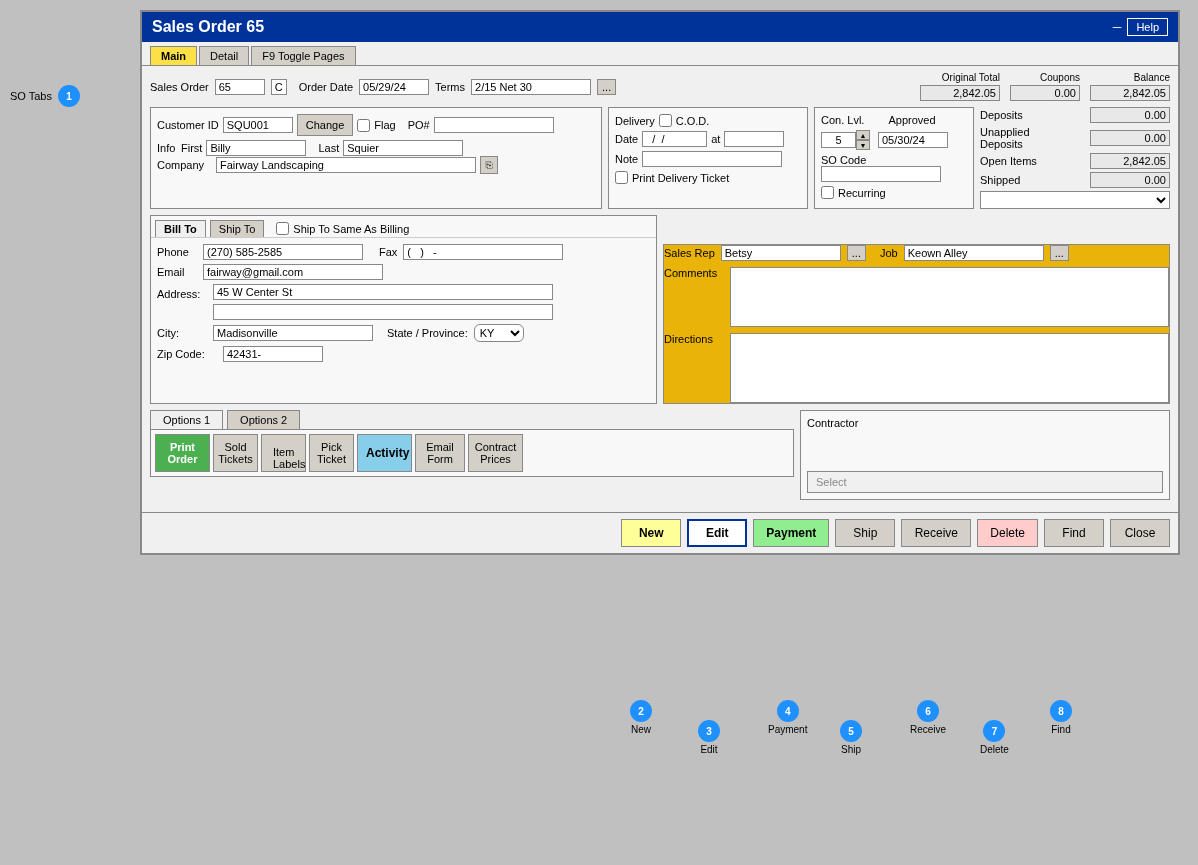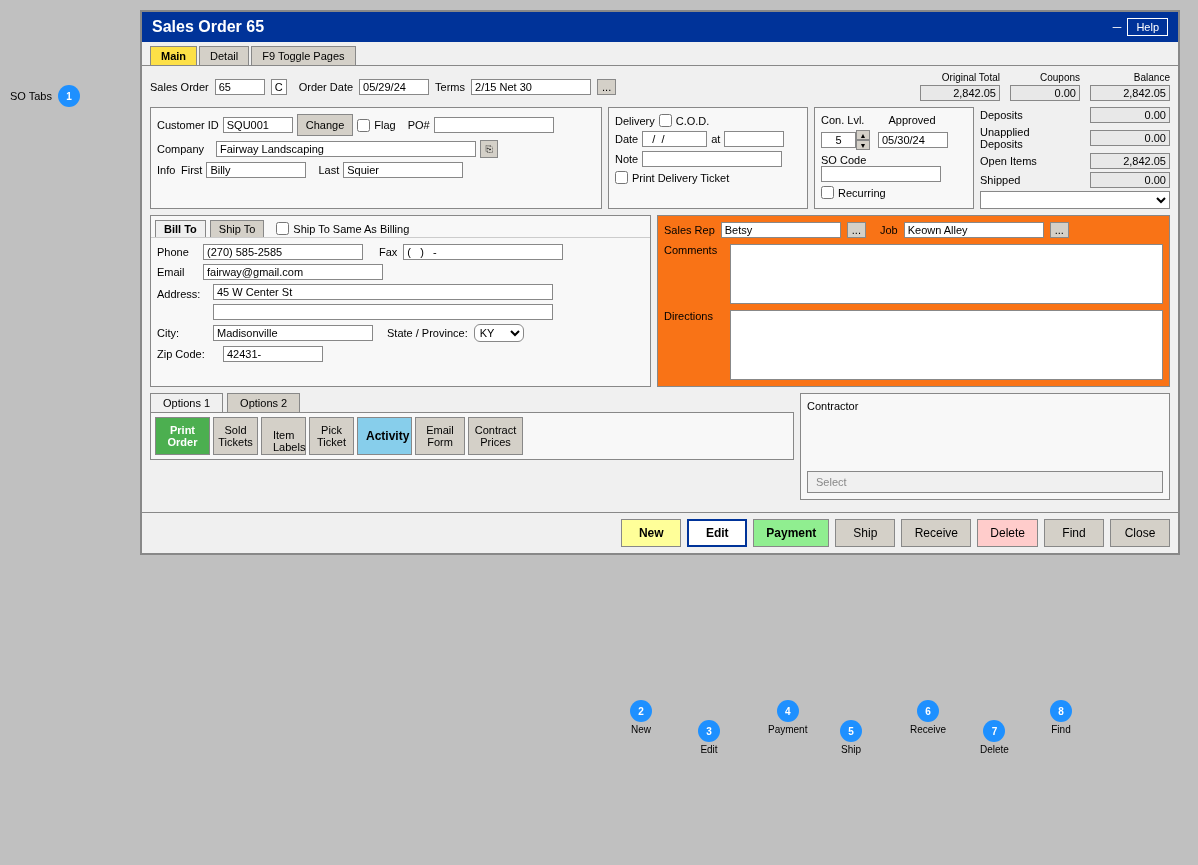--- a/index.html
+++ b/index.html
@@ -198,33 +198,33 @@
         <div style="display:flex; align-items:center; gap:4px; margin-bottom:4px;">
           <span>Customer ID</span>
           <input type="text" value="SQU001" style="width: 70px;">
           <button class="btn">Change</button>
           <input type="checkbox" style="">
           <span>Flag</span>
           <span style="margin-left:8px;">PO#</span>
           <input type="text" style="width: 120px;">
         </div>
 
-        <div style="display:flex; align-items:center; gap:4px; margin-bottom:4px;">
-          <span style="width:55px;">Company</span>
-          <input type="text" value="Fairway Landscaping" style="width: 260px;">
-          <button class="icon-btn" style="width:18px; height:18px; font-size:9px; padding:0;">⎘</button>
-        </div>
-
         <div style="display:flex; align-items:center; gap:4px;">
           <span style="width:20px;">Info</span>
           <span>First</span>
           <input type="text" value="Billy" style="width: 100px;">
           <span style="margin-left:8px;">Last</span>
           <input type="text" value="Squier" style="width: 120px;">
         </div>
+
+        <div style="display:flex; align-items:center; gap:4px; margin-bottom:4px;">
+          <span style="width:55px;">Company</span>
+          <input type="text" value="Fairway Landscaping" style="width: 260px;">
+          <button class="icon-btn" style="width:18px; height:18px; font-size:9px; padding:0;">⎘</button>
+        </div>
       </div>
 
       <div style="width:200px; border:1px solid #888; padding:6px; background:#f8f8f8;">
         <div style="display:flex; align-items:center; gap:4px; margin-bottom:4px;">
           <span>Delivery</span>
           <input type="checkbox" style="">
           <span>C.O.D.</span>
         </div>
         <div style="display:flex; align-items:center; gap:4px; margin-bottom:4px;">
           <span>Date</span>
@@ -329,21 +329,21 @@
             <span style="margin-left:8px;">State / Province:</span>
             <select style="width:50px;border-radius:6px;"><option>KY</option></select>
           </div>
           <div style="display:flex; align-items:center; gap:6px;">
             <span style="width:60px;">Zip Code:</span>
             <input type="text" value="42431-" style="width: 100px;">
           </div>
         </div>
       </div>
 
-      <div style="flex:1; border:1px solid #888; padding:6px; background:#f97316;">
+      <div style="flex:1; border:1px solid #888; background:#eab308;margin-top:29px;">
         <div style="display:flex; align-items:center; gap:6px; margin-bottom:6px;">
           <span>Sales Rep</span>
           <input type="text" value="Betsy" style="width: 120px;">
           <button class="btn" style="padding:1px 4px;">...</button>
           <span style="margin-left:8px;">Job</span>
           <input type="text" value="Keown Alley" style="width: 140px;">
           <button class="btn" style="padding:1px 4px;">...</button>
         </div>
         <div style="display:flex; align-items:flex-start; gap:6px; margin-bottom:6px;">
           <span style="width:60px;">Comments</span>
@@ -371,21 +371,21 @@
             <button class="btn" style="width:45px; height:38px; font-size:11px; padding:11px; text-align:center;">Item<br>Labels</button>
             <button class="btn" style="width:45px; height:38px; font-size:11px; padding:2px; text-align:center;">Pick<br>Ticket</button>
             <button class="btn btn-activity" style="width:55px; height:38px; font-size:12px; font-weight:bold;">Activity</button>
             <button class="btn" style="width:50px; height:38px; font-size:11px; padding:2px; text-align:center;">Email<br>Form</button>
             <button class="btn" style="width:55px; height:38px; font-size:11px; padding:2px; text-align:center;">Contract<br>Prices</button>
           </div>
         </div>
       </div>
 
       <div style="width:370px; border:1px solid #888; padding:6px; background:#f8f8f8;">
-        <div style="margin-bottom:21px; font-size:11px;">Contractor</div>
+        <div style="margin-bottom:4px; font-size:11px;">Contractor</div>
         <button class="btn" style="color:#888; background:#f0f0f0; width:100%; text-align:left;margin-top:38px;">Select</button>
       </div>
     </div>
 
   </div>
 
   <div style="display:flex; gap:6px; padding:6px 8px; justify-content:flex-end; border-top:1px solid #888; background:#f0f0f0;">
     <button class="action-btn btn-new" style="background:#FFFF99; font-weight:bold; font-size:12px; min-width:60px; padding:5px 12px; border:1px solid #888; cursor:pointer;">New</button>
     <button class="action-btn btn-edit" style="background:white; border:2px solid #003399; font-weight:bold; font-size:12px; min-width:60px; padding:5px 12px; cursor:pointer;">Edit</button>
     <button class="action-btn btn-payment" style="background:#90EE90; font-weight:bold; font-size:12px; min-width:70px; padding:5px 12px; border:1px solid #888; cursor:pointer;">Payment</button>

